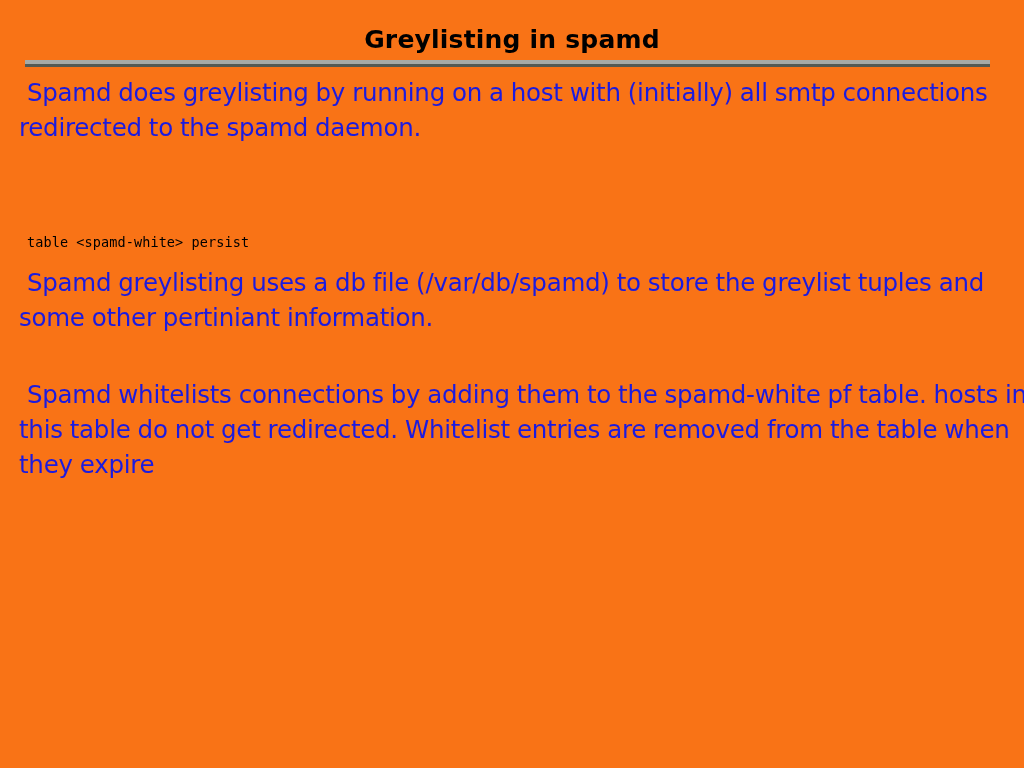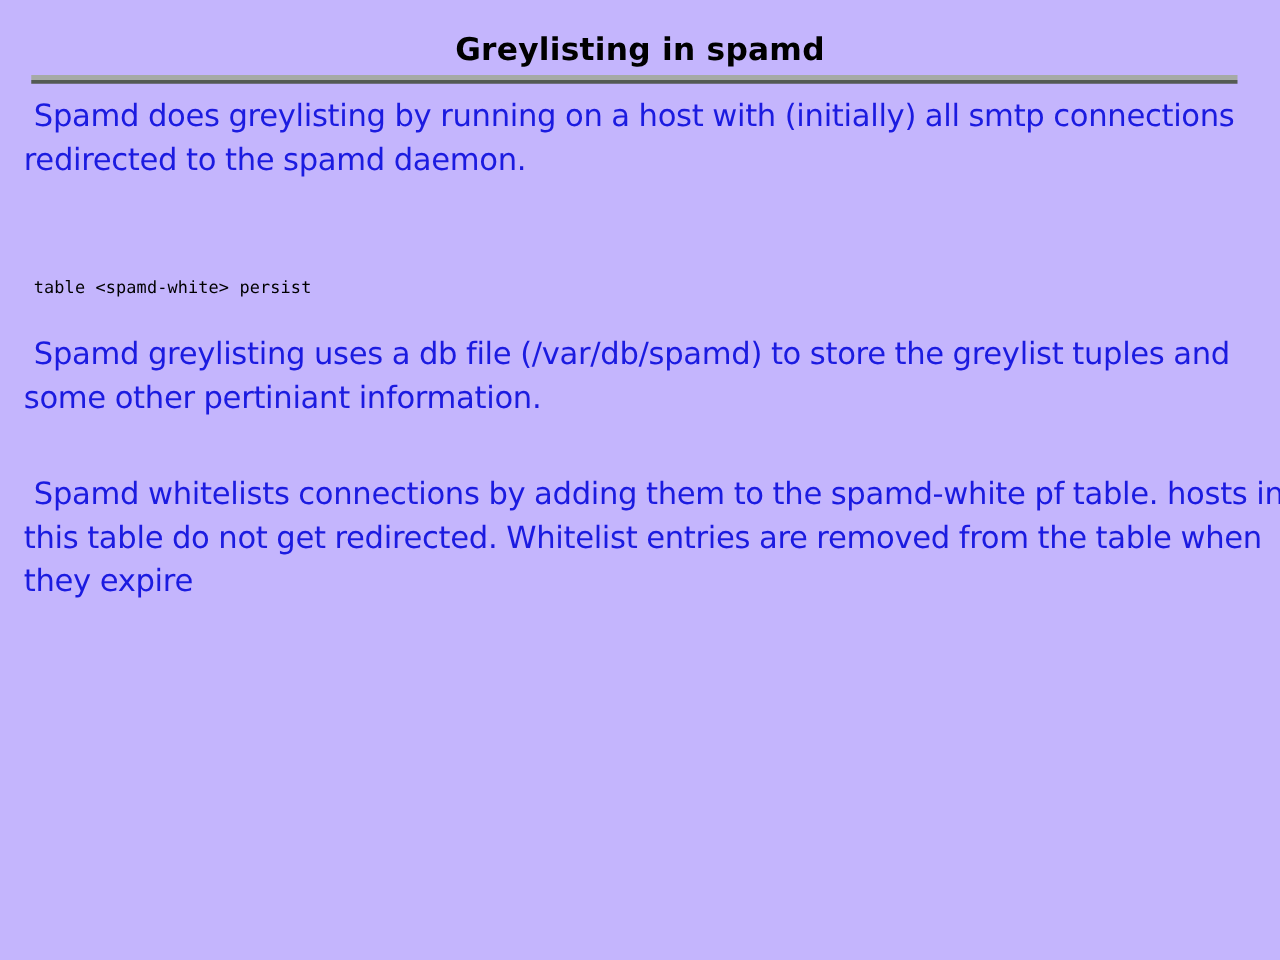--- a/index.html
+++ b/index.html
@@ -12,21 +12,21 @@
     height: 768px;
     background: #f5faf7;
     font-family: "DejaVu Sans", sans-serif;
     overflow: hidden;
   }
 
   .slide {
     position: relative;
     width: 1024px;
     height: 768px;
-    background: #c4b5fd;
+    background: #f97316;
     box-sizing: border-box;
   }
 
   
   .slide-title {
     position: absolute;
     left: 0;
     top: 26px;
     width: 1024px;
     text-align: center;
@@ -92,20 +92,21 @@
     font-size: 13.5px;
     font-weight: normal;
     color: #000000;
     line-height: 1.25;
     white-space: pre;
     letter-spacing: 0.1px;
   }
   .code-line {
     display: block;
     white-space: pre;
+    margin-top: 12px;
   }
 </style>
 </head>
 <body>
 
 <div class="slide">
 
   <div class="slide-title">Greylisting in spamd</div>
 
   <div class="title-rule">

